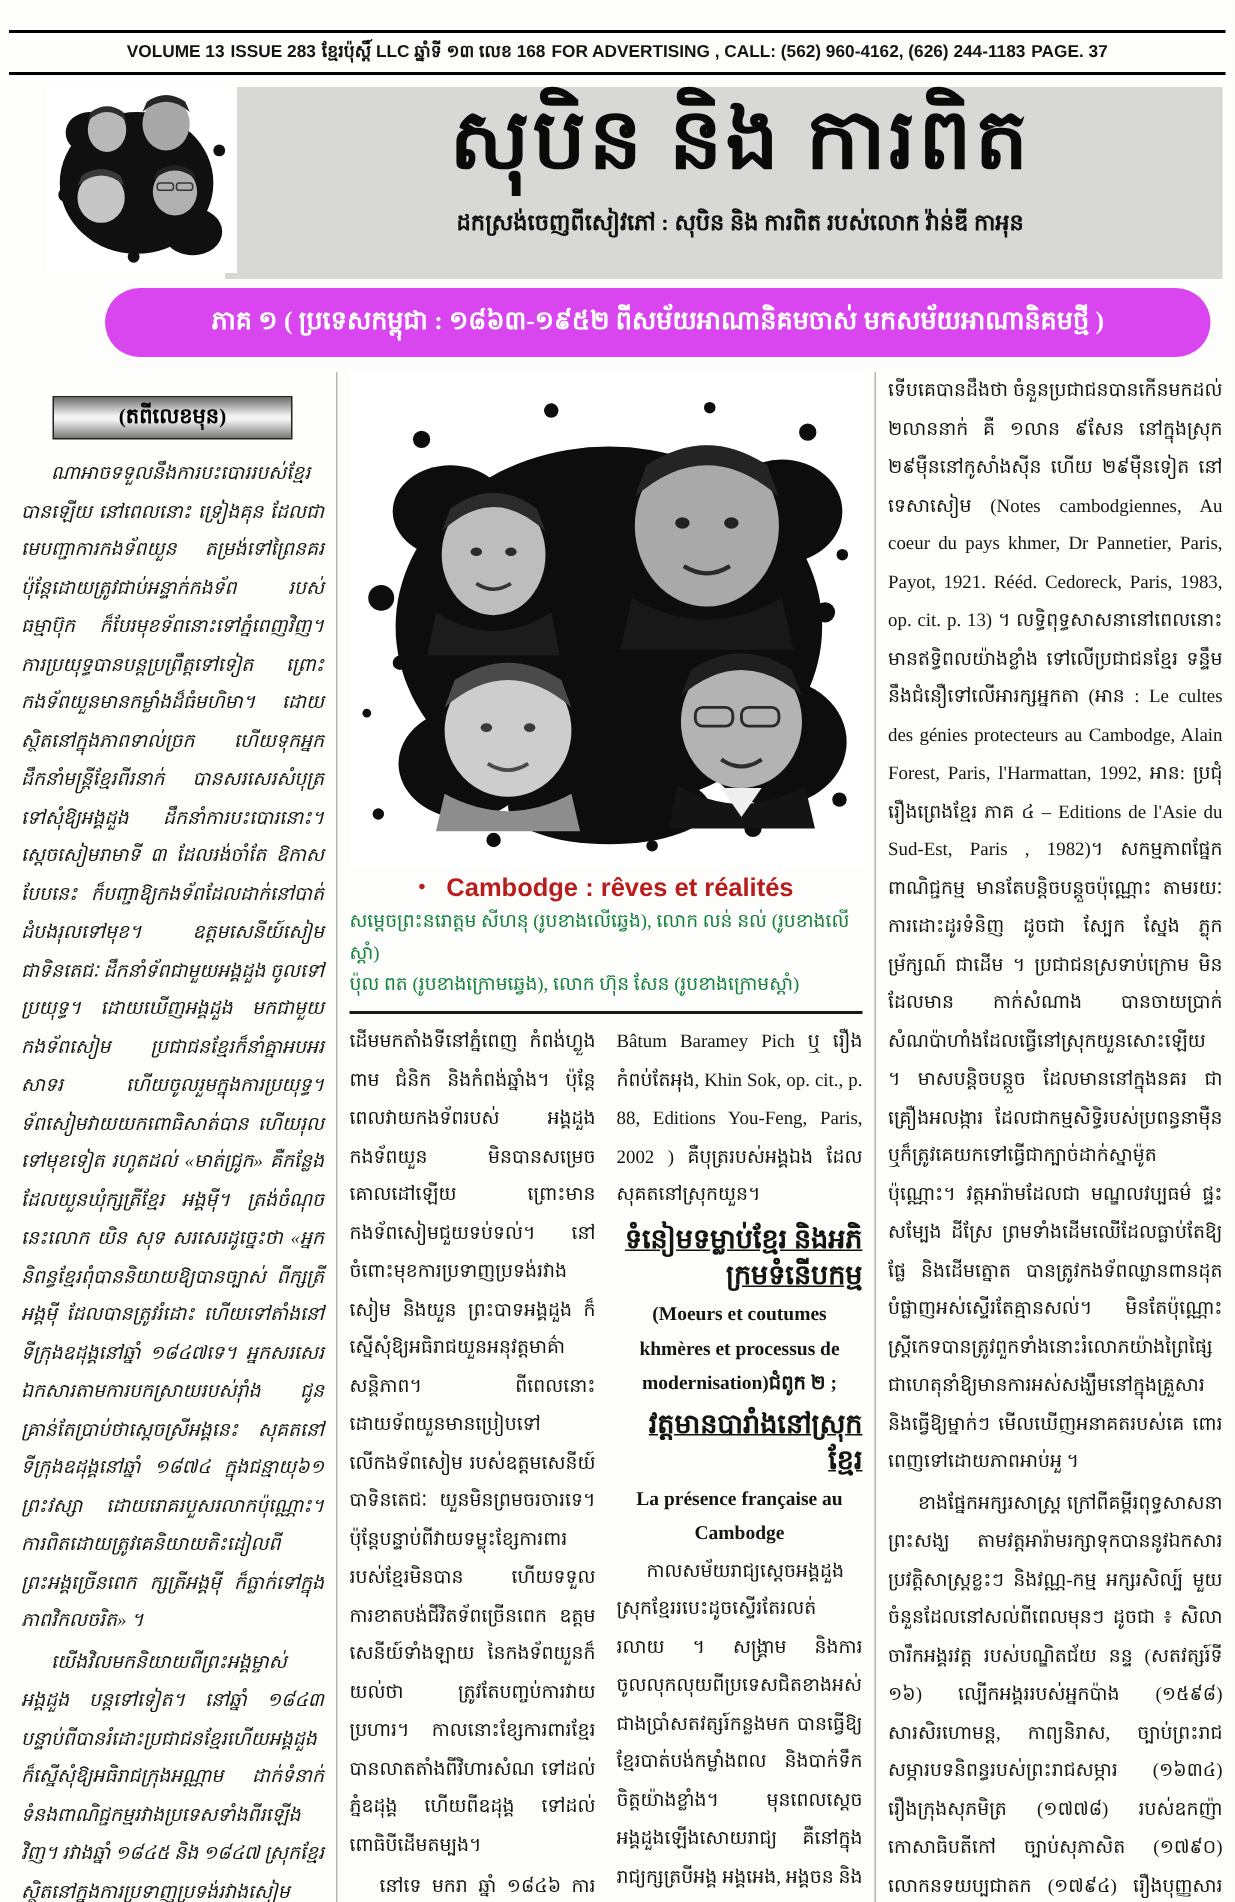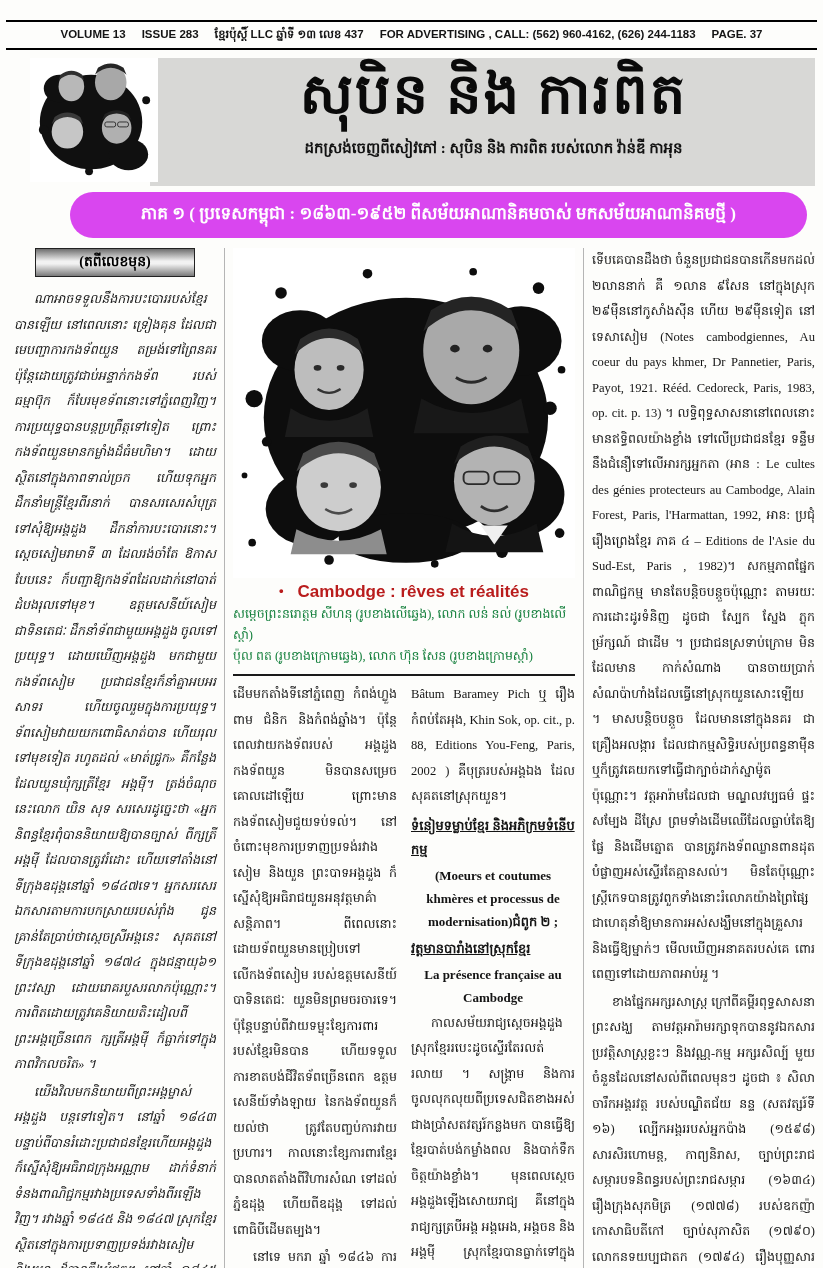--- a/index.html
+++ b/index.html
@@ -12,21 +12,21 @@
     overflow:hidden;
   }
   .page{position:absolute;inset:0;background:#fdfdfb;}
 
   
   .topbar{
     margin:20px 6px 0 6px;
     border-top:2px solid #000;
     border-bottom:2px solid #000;
     padding:5px 0 4px 0;
-    display:flex;justify-content:center;align-items:baseline;gap:16px;
+    display:flex;justify-content:center;align-items:baseline;gap:4px;
     font-family:"Liberation Sans","DejaVu Sans",sans-serif;
     font-weight:bold;font-size:11.5px;white-space:nowrap;text-align:right;
   }
 
   
   .masthead{position:relative;height:128px;margin-top:8px;}
   .mast-gray{
     position:absolute;left:150px;right:8px;top:0;height:128px;
     background:#d8d8d6;
   }
@@ -64,21 +64,21 @@
     display:grid;
     grid-template-columns:210px 360px 1fr;
     column-gap:0;
     margin:10px 8px 0 14px;
   }
   .colL{padding-right:8px;}
   .colM{border-left:1px solid #b5b5b5;border-right:1px solid #b5b5b5;padding:0 8px;}
   .colR{padding-left:8px;position:relative;}
 
   .cont-box{
-    width:78%;margin:0 auto 10px auto;
+    width:78%;margin:16px auto 10px auto;
     border:1px solid #222;
     background:linear-gradient(180deg,#6e6e6e 0%,#f2f2f2 45%,#f2f2f2 55%,#7a7a7a 100%);
     text-align:center;
     font-weight:bold;font-size:14px;
     padding:3px 0;
     color:#000;
   }
 
   .colL p,.colR p,.subcol p{
     margin:0 0 2px 0;
@@ -98,40 +98,40 @@
   }
   .photo-caption .bullet{font-size:13px;margin-right:14px;vertical-align:2px;}
   .photo-credit{
     text-align:left;font-size:12.5px;line-height:21px;color:#15803d;margin:0;
   }
   .mid-rule{border:none;border-top:2px solid #1a1a1a;margin:7px 0 6px 0;}
 
   .two-cols{display:grid;grid-template-columns:1fr 1fr;column-gap:14px;}
 
   .k-head{
-    font-weight:bold;font-size:13px;text-align:left;margin:4px 0 2px 0;
+    font-weight:bold;font-size:18px;text-align:right;margin:4px 0 2px 0;
     line-height:24px;text-decoration:underline;
   }
   .f-head{
     font-weight:bold;font-size:13px;text-align:center;margin:2px 0;line-height:23px;
     font-family:"Liberation Serif","DejaVu Serif",serif;
   }
   .f-head2{
     font-weight:bold;font-size:13px;text-align:center;margin:2px 0 2px 0;line-height:23px;
   }
 </style>
 </head>
 <body>
 
 <div class="page">
 
   <div class="topbar">
     <span>VOLUME 13</span>
     <span>ISSUE 283</span>
-    <span>ខ្មែរប៉ុស្តិ៍ LLC ឆ្នាំទី ១៣  លេខ 437</span>
+    <span>ខ្មែរប៉ុស្តិ៍ LLC ឆ្នាំទី ១៣  លេខ 168</span>
     <span>FOR ADVERTISING ,  CALL: (562) 960-4162, (626) 244-1183</span>
     <span>PAGE. 37</span>
   </div>
 
   <div class="masthead">
     <div class="mast-gray"></div>
     <svg class="collage-thumb" viewBox="0 0 130 120" xmlns="http://www.w3.org/2000/svg">
       <rect width="130" height="120" fill="#ffffff"></rect>
       <ellipse cx="62" cy="62" rx="52" ry="48" fill="#101010"></ellipse>
       <ellipse cx="30" cy="28" rx="16" ry="14" fill="#101010"></ellipse>

